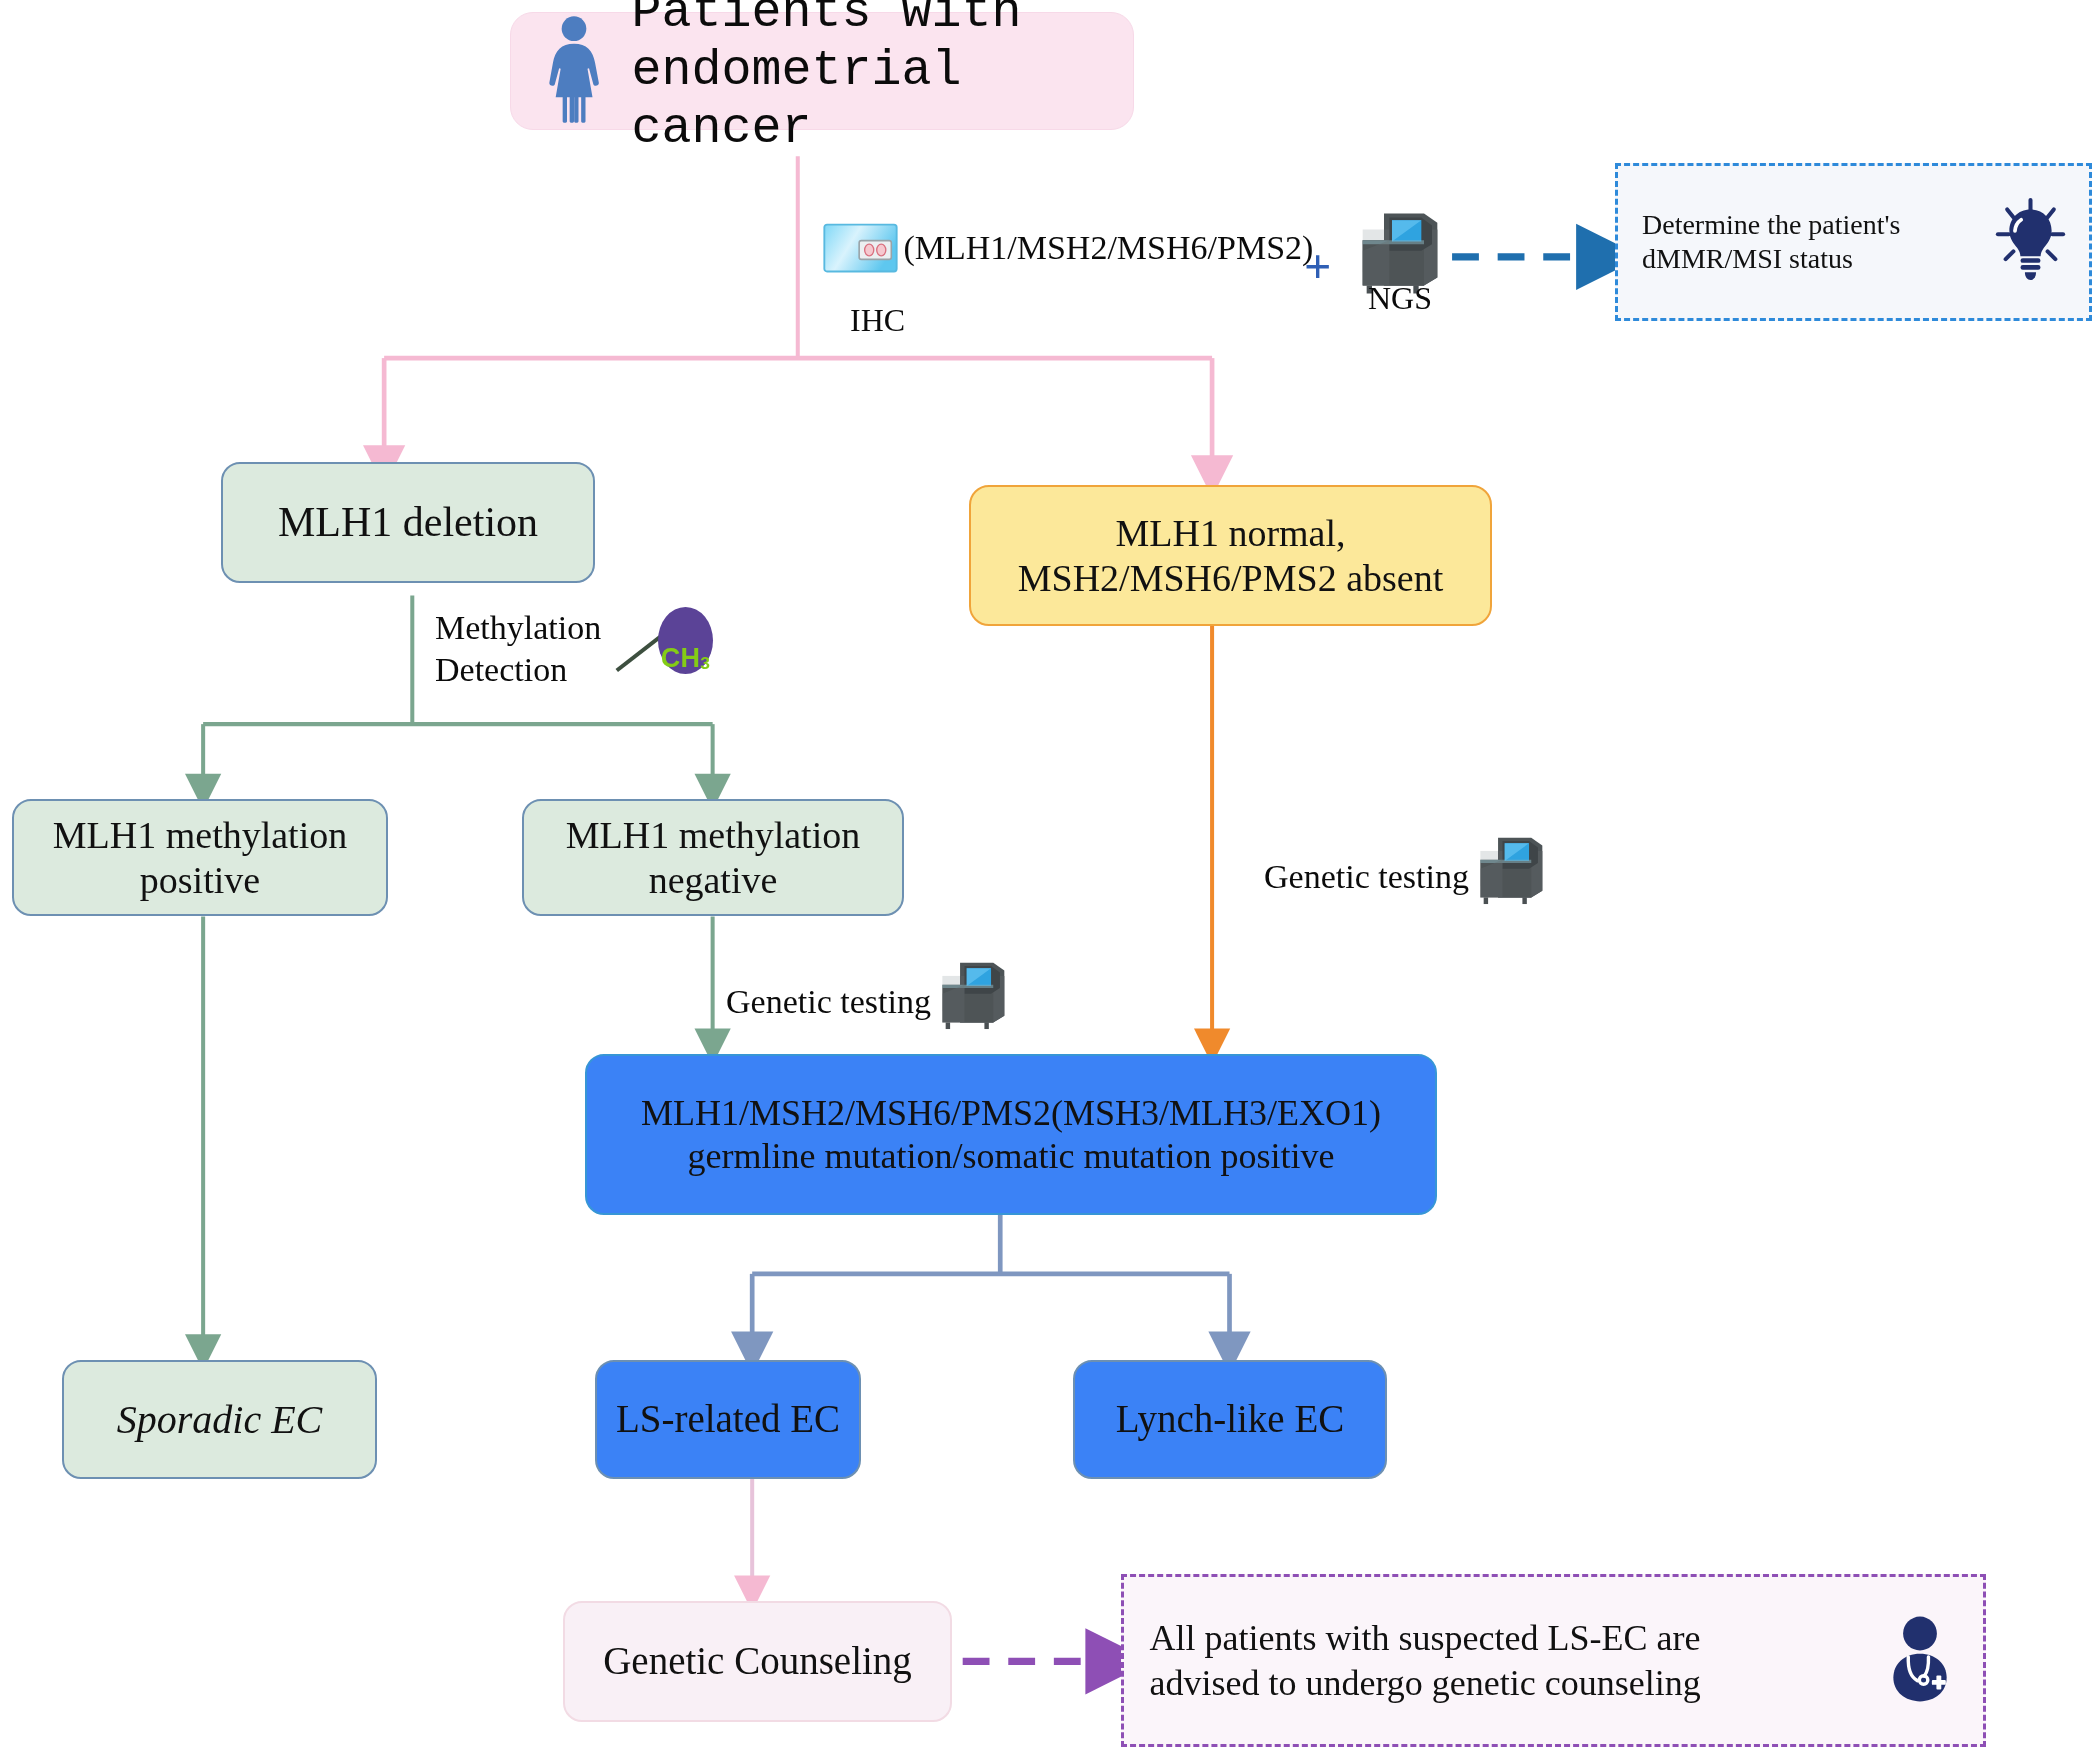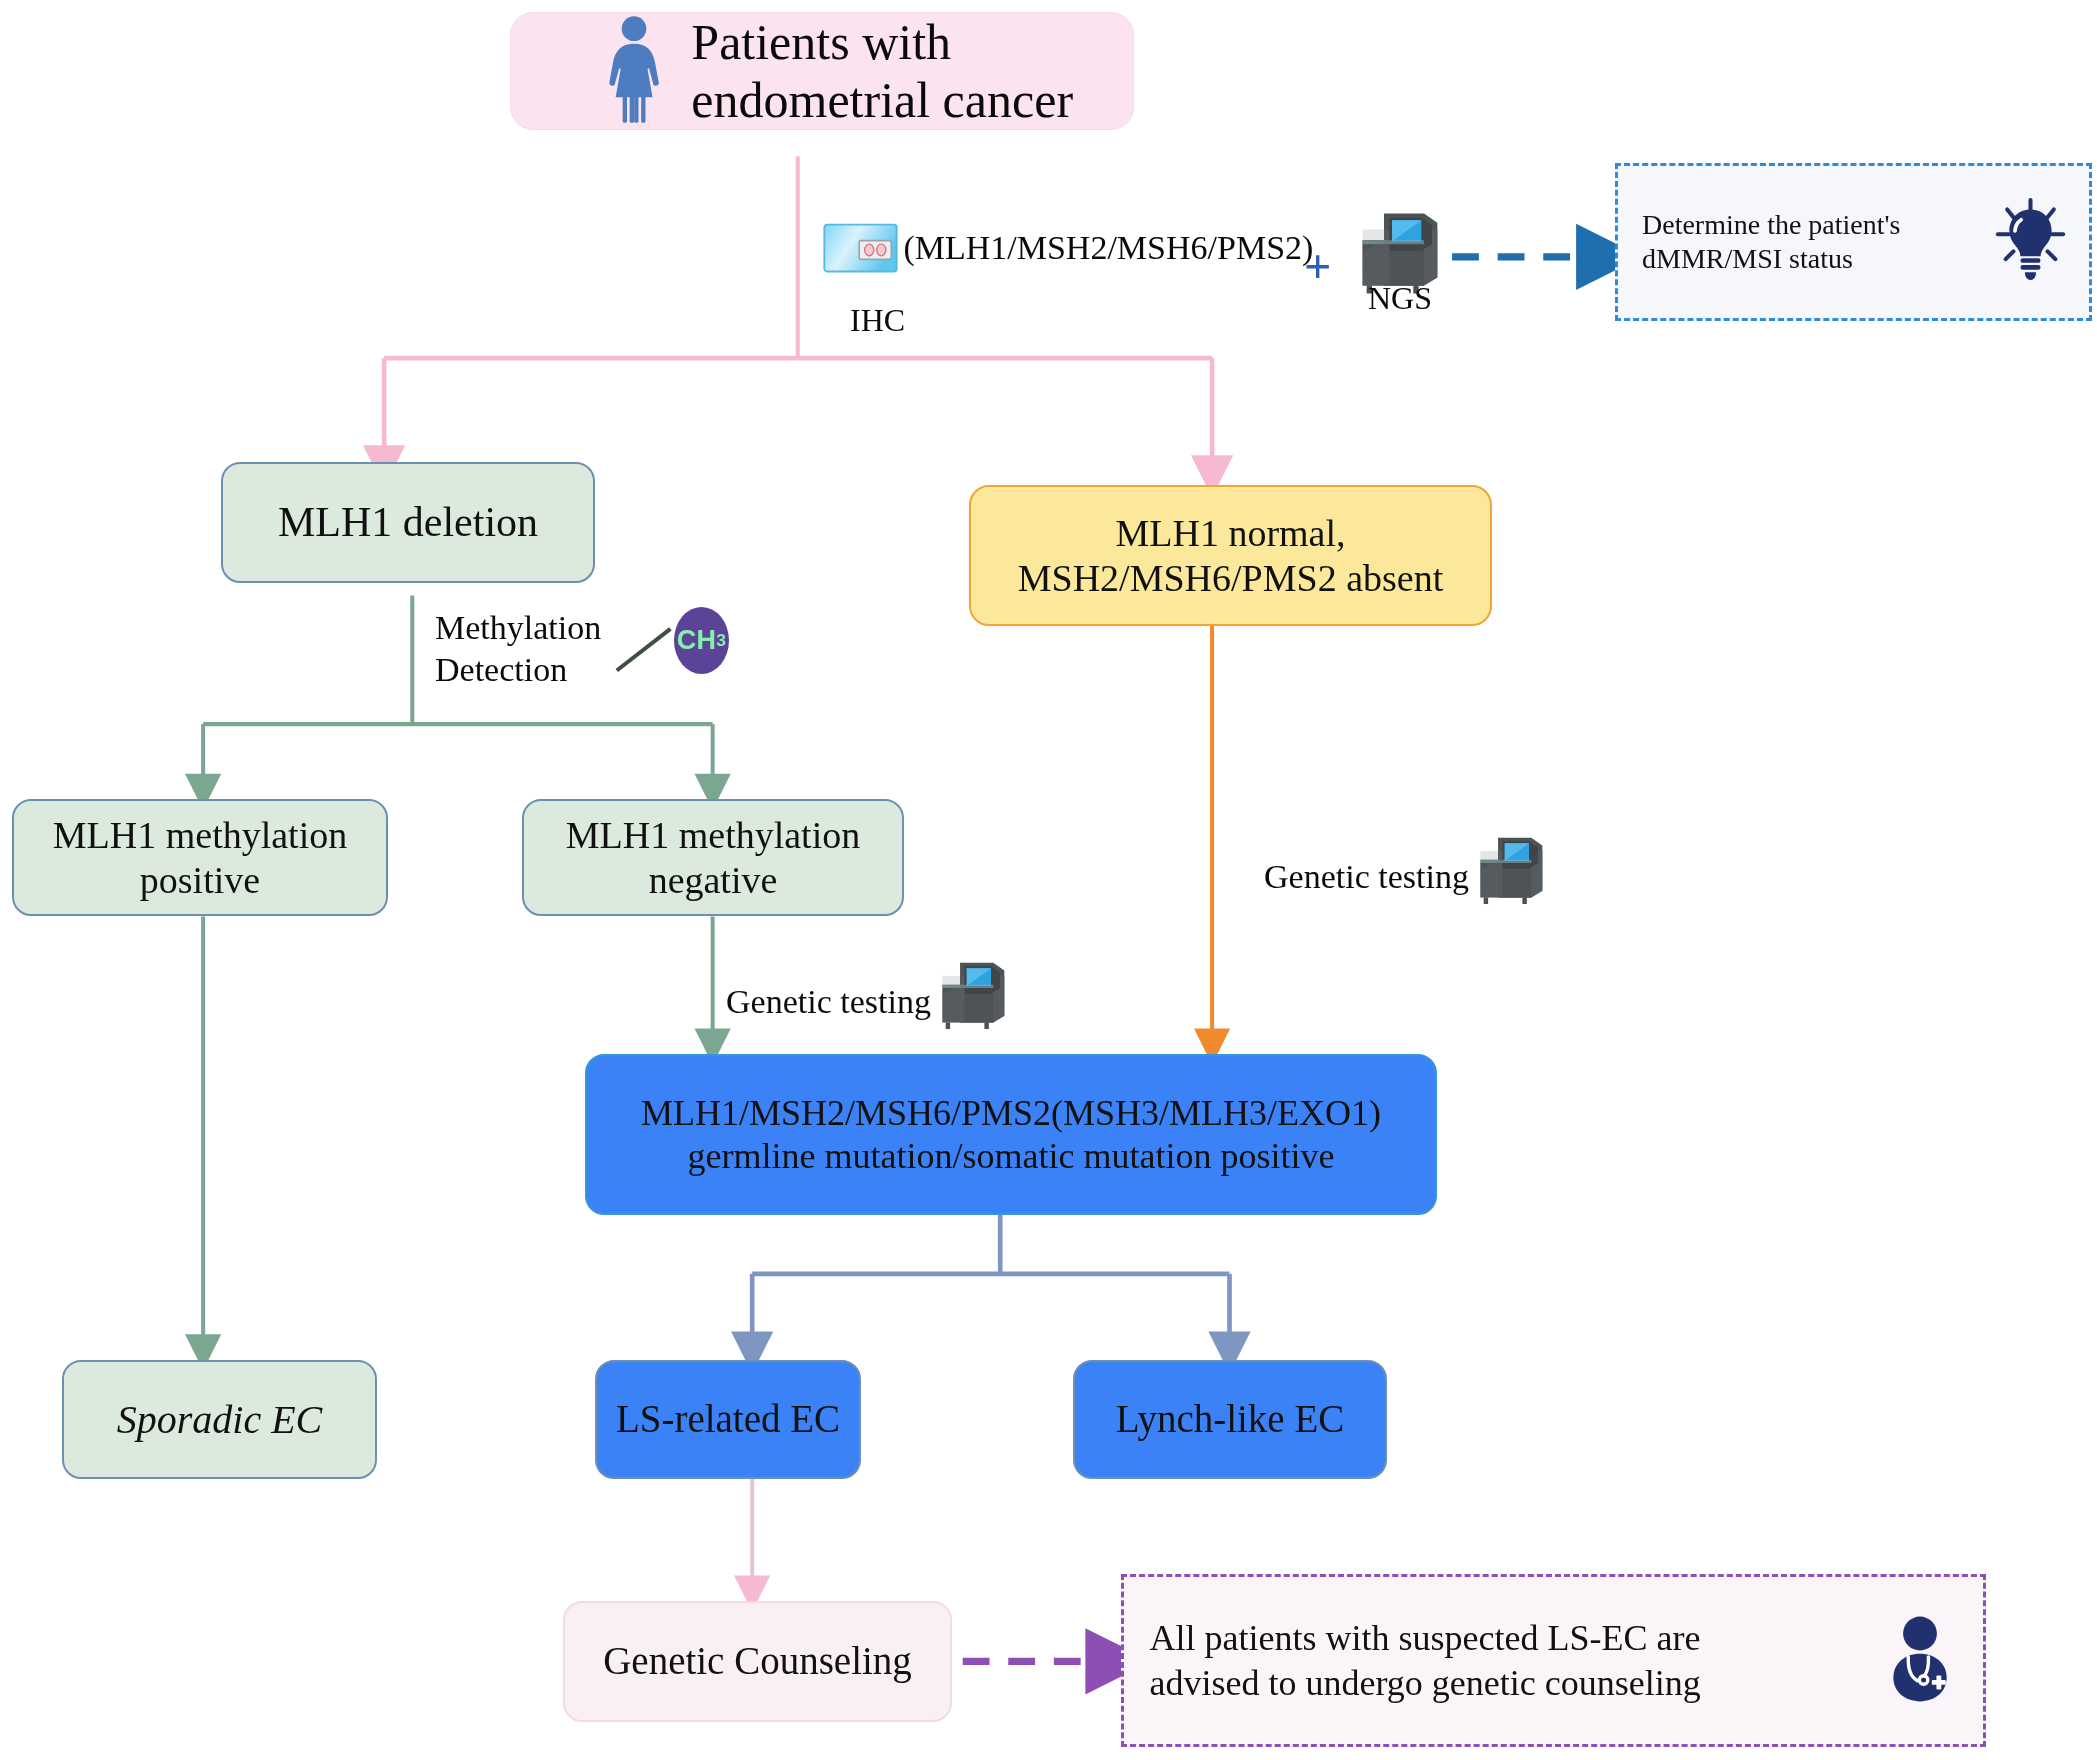--- a/index.html
+++ b/index.html
@@ -7,21 +7,21 @@
        font-family:"Liberation Serif","DejaVu Serif",serif;color:#111;}
   #canvas{position:absolute;inset:0;width:2097px;height:1760px;}
   svg#wires{position:absolute;left:0;top:0;width:2097px;height:1760px;pointer-events:none;}
 
   .node{position:absolute;box-sizing:border-box;display:flex;align-items:center;
         justify-content:center;text-align:center;line-height:1.18;}
 
   
   .patients{left:510px;top:12px;width:624px;height:118px;background:#fbe4ef;
             border:1.3px solid #f7d9e8;border-radius:23px;
-            display:flex;flex-direction:row;align-items:center;gap:17.4px;padding-left:23px;}
+            display:flex;flex-direction:row;align-items:center;gap:17.4px;padding-left:23px;font-family:Liberation Mono, monospace;}
   .patients .txt{font-size:50px;line-height:1.16;color:#0b0b0b;text-align:left;}
 
   
   .dmmr{left:1615px;top:163px;width:477px;height:158px;background:#f5f7fb;
         border:3.4px dashed #2e8ada;display:flex;flex-direction:row;align-items:center;
         justify-content:space-between;padding:0 19px 0 24px;}
   .dmmr .txt{font-size:28px;line-height:1.22;text-align:left;}
 
   
   .green{background:#dceade;border:2.7px solid #6d90b2;border-radius:19px;}
@@ -54,23 +54,23 @@
   .lbl{position:absolute;font-size:34px;line-height:1.2;color:#0b0b0b;white-space:nowrap;}
   .ihc-row{left:823px;top:223px;display:flex;align-items:center;gap:5.4px;}
   .ihc-cap{left:850px;top:280px;font-size:32px;margin-top:21px;}
   .plus{left:1304px;top:238px;font-size:48px;color:#2f5fb5;font-weight:bold;}
   .ngs-cap{left:1368px;top:279px;font-size:32px;}
   .meth-lbl{left:435px;top:607px;font-size:34px;line-height:1.24;}
   .gt-mid{left:726px;top:956px;display:flex;align-items:center;gap:9.4px;}
   .gt-right{left:1264px;top:831px;display:flex;align-items:center;gap:9.4px;}
 
   
-  .ch3{position:absolute;left:674px;top:607px;width:55px;height:67px;border-radius:50%;
-       background:#5b4397;color:#86efac;font-size:27px;font-weight:bold;
-       display:flex;align-items:center;justify-content:center;
+  .ch3{position:absolute;left:658px;top:607px;width:55px;height:67px;border-radius:50%;
+       background:#5b4397;color:#84cc16;font-size:27px;font-weight:bold;
+       display:flex;align-items:flex-end;justify-content:center;
        font-family:"Liberation Sans",sans-serif;letter-spacing:0.3px;}
   .ch3 sub{font-size:17.4px;}
   .ihc-ico{display:inline-block;width:75px;height:50px;position:relative;}
 </style>
 </head>
 <body>
 
 <div id="canvas">
 
   <svg id="wires" viewBox="0 0 3128 2625">

